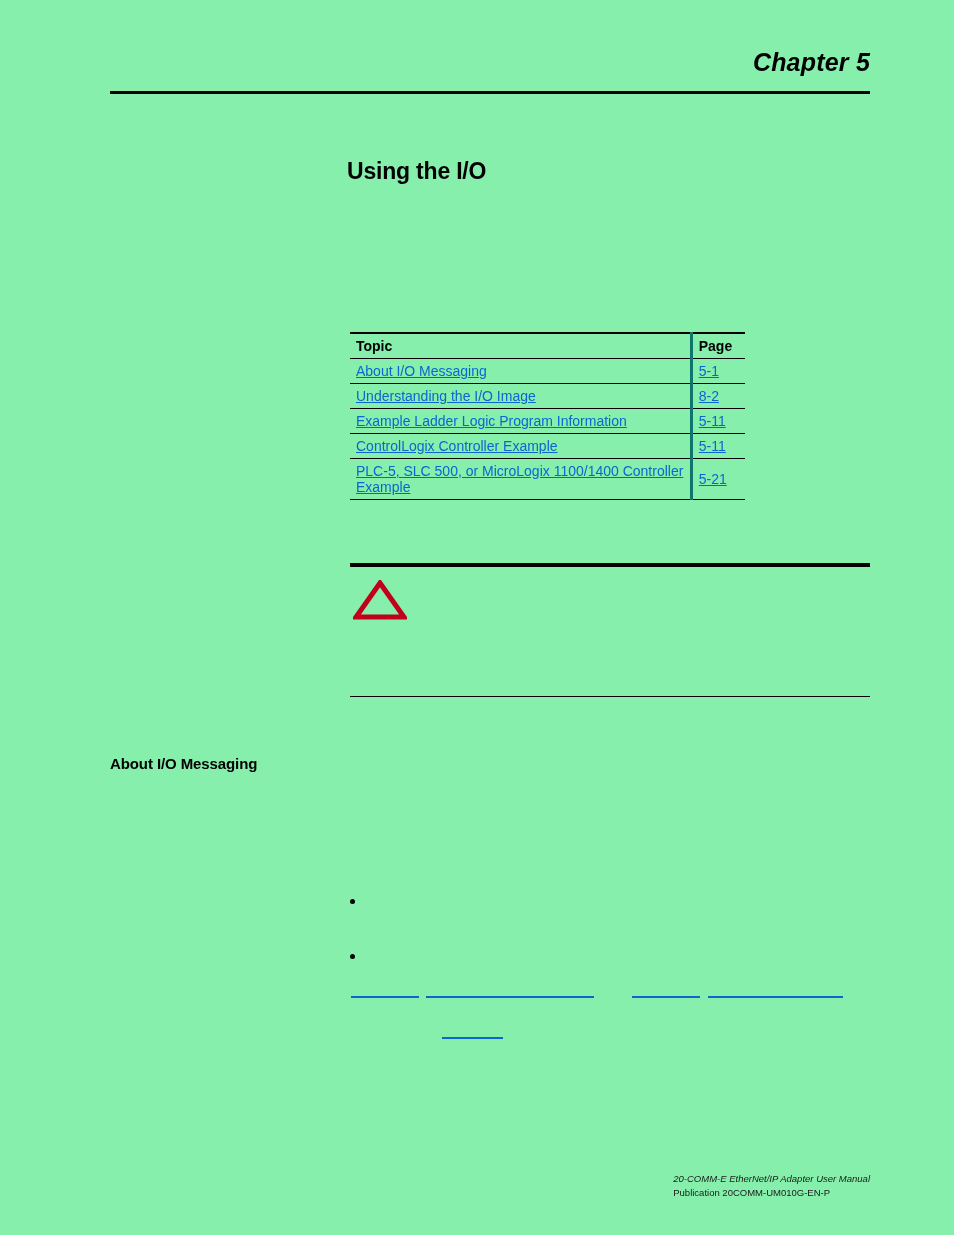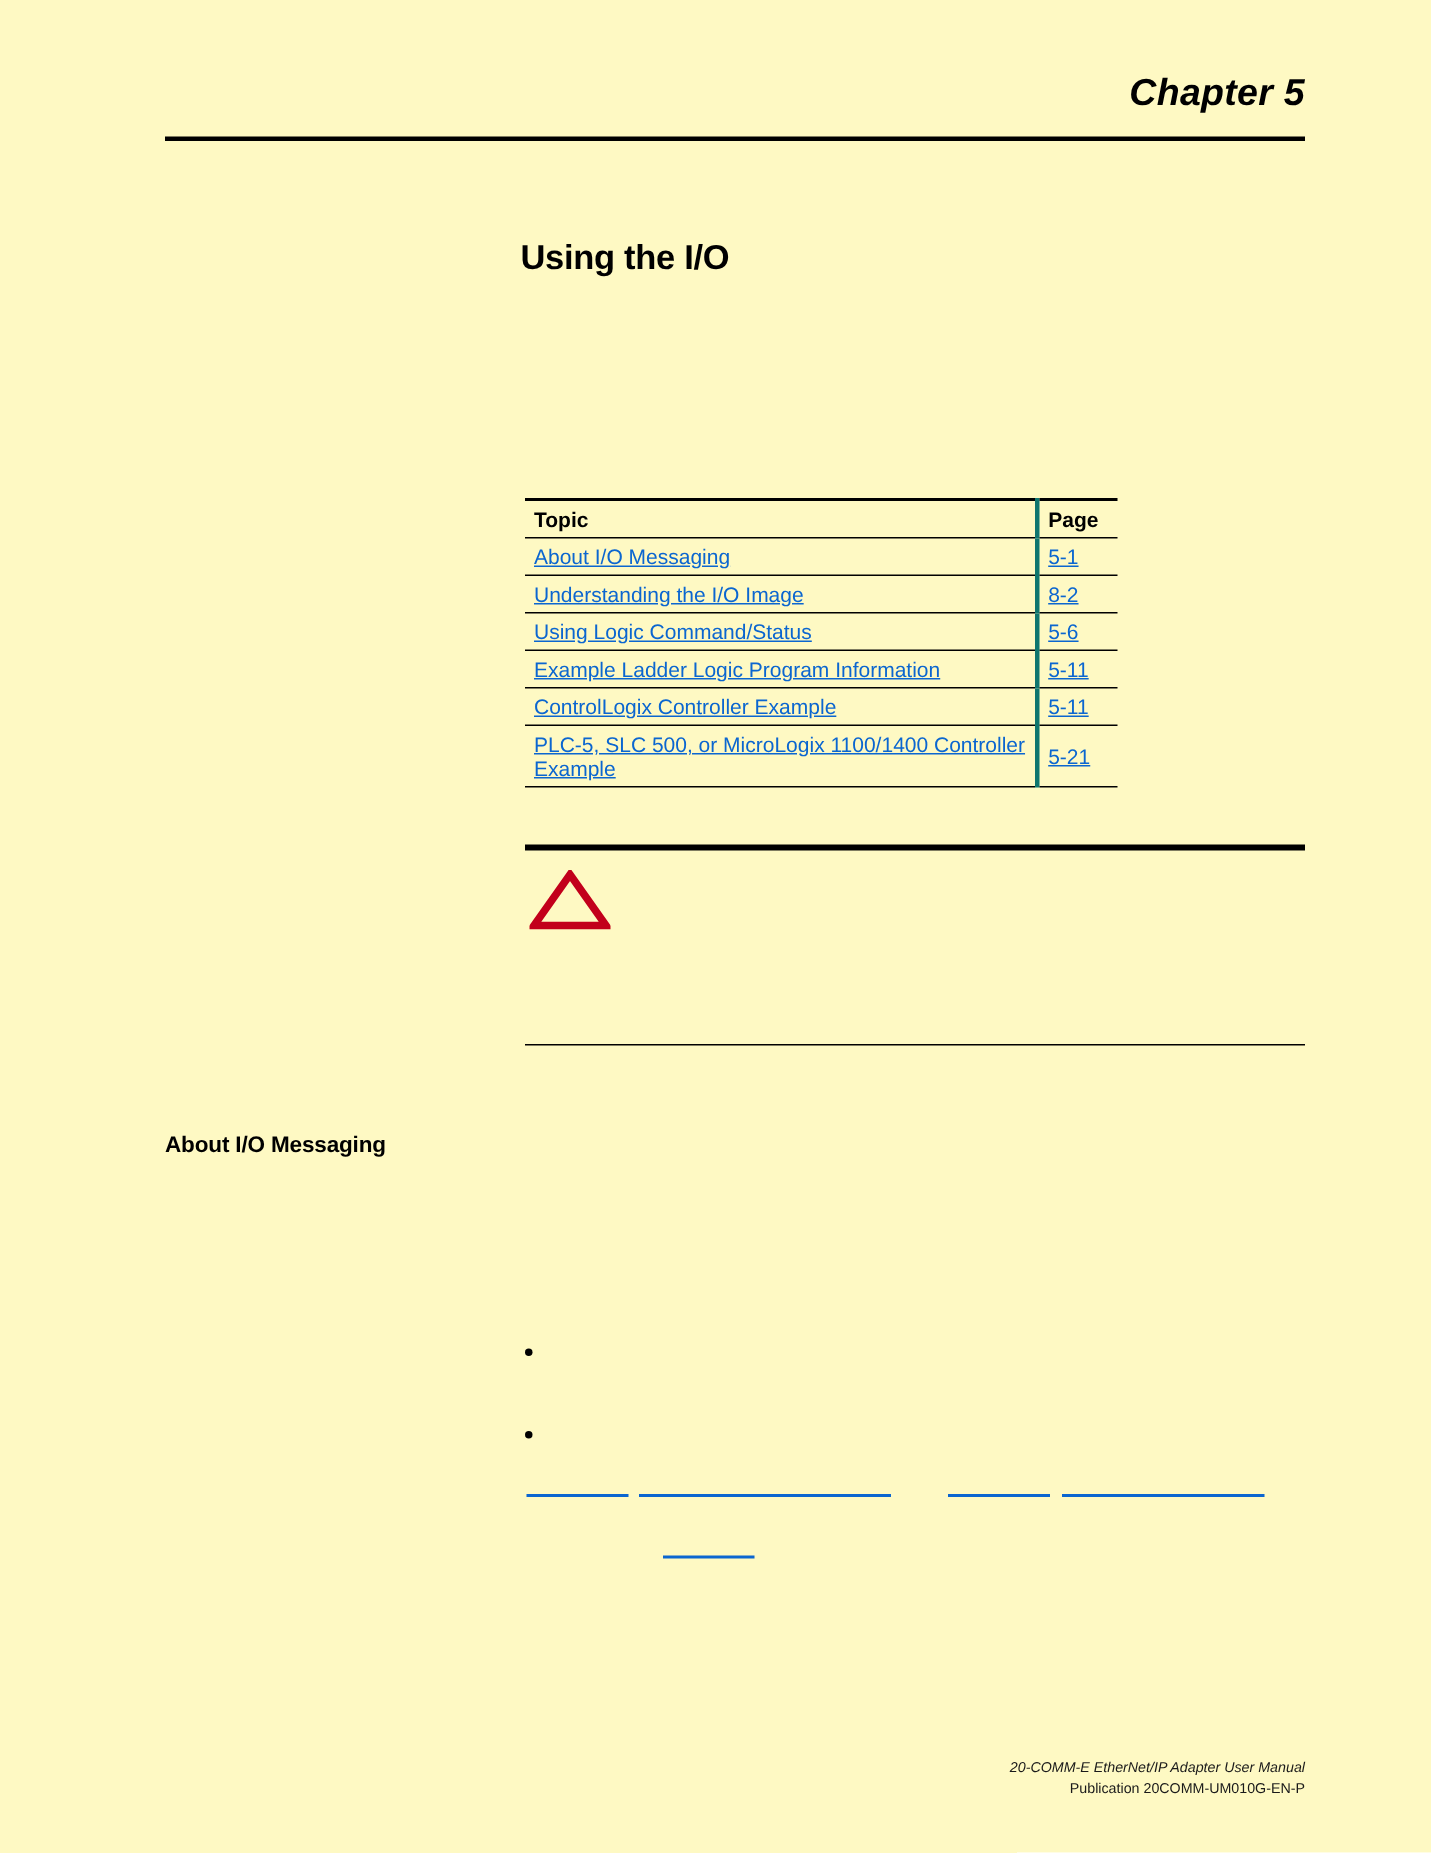--- a/index.html
+++ b/index.html
@@ -9,21 +9,21 @@
   }
   body {
     font-family: "Liberation Sans", sans-serif;
     color: #000000;
     -webkit-font-smoothing: antialiased;
   }
   #page {
     position: relative;
     width: 954px;
     height: 1235px;
-    background: #fef9c3;
+    background: #86efac;
     overflow: hidden;
   }
 
   
   .chapter-label {
     position: absolute;
     right: 84px;
     top: 48px;
     font-size: 25px;
     font-weight: bold;
@@ -137,21 +137,20 @@
     position: absolute;
     height: 1.6px;
     background: #0B66D0;
   }
 
   
   .footer {
     position: absolute;
     right: 84px;
     top: 1172px;
-    text-align: right;
     font-size: 9.5px;
     line-height: 14px;
     color: #1a1a1a;
   }
   .footer-manual { font-style: italic; }
   .footer-pub { font-style: normal; }
 </style>
 </head>
 <body>
 
@@ -177,28 +176,20 @@
         <td class="col-page">
           <span class="doc-link">5-1</span>
         </td>
       </tr>
       <tr>
         <td class="col-topic">
           <span class="doc-link">Understanding the I/O Image</span>
         </td>
         <td class="col-page">
           <span class="doc-link">8-2</span>
-        </td>
-      </tr>
-      <tr>
-        <td class="col-topic">
-          <span class="doc-link">Using Logic Command/Status</span>
-        </td>
-        <td class="col-page">
-          <span class="doc-link">5-6</span>
         </td>
       </tr>
       <tr>
         <td class="col-topic">
           <span class="doc-link">Example Ladder Logic Program Information</span>
         </td>
         <td class="col-page">
           <span class="doc-link">5-11</span>
         </td>
       </tr>

